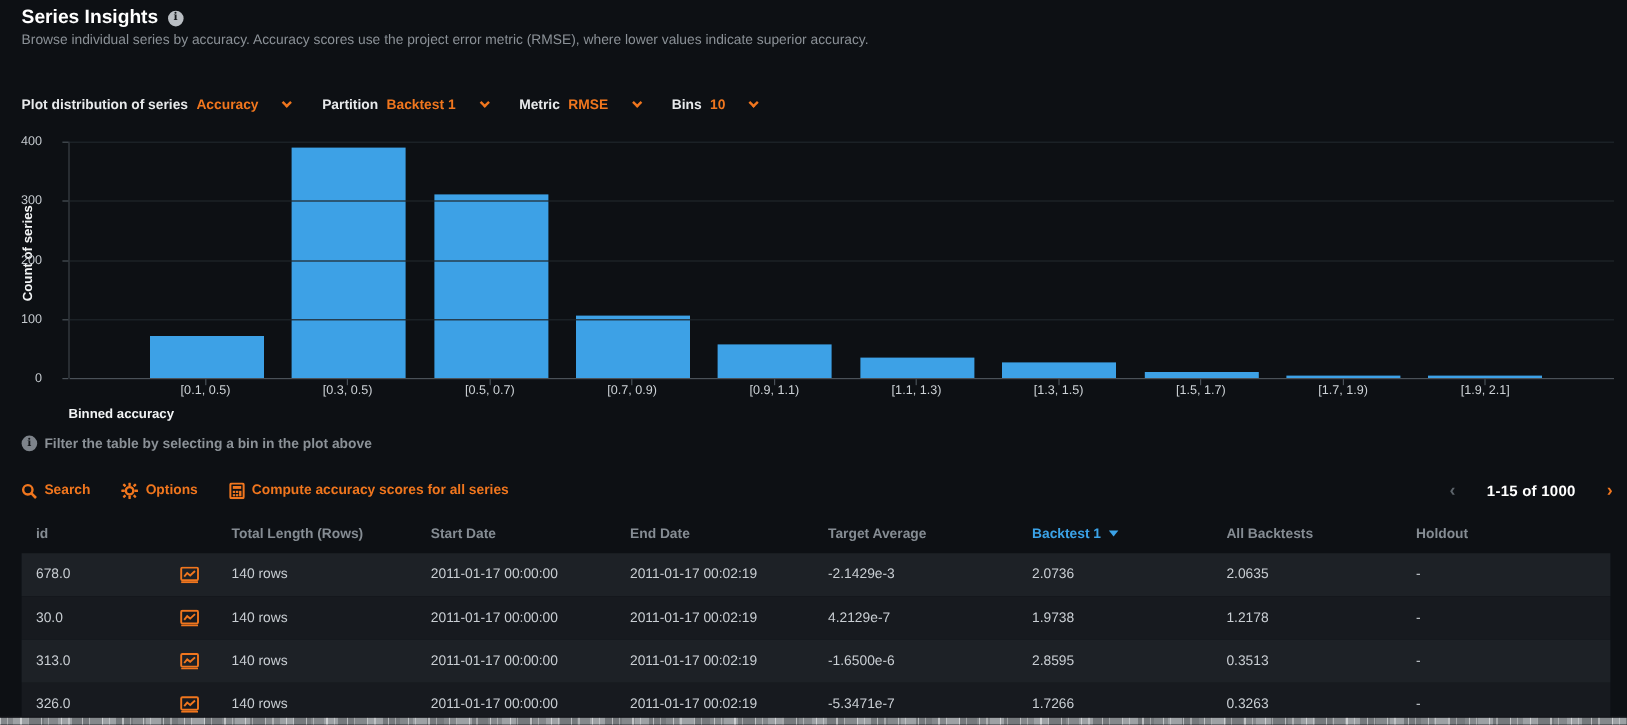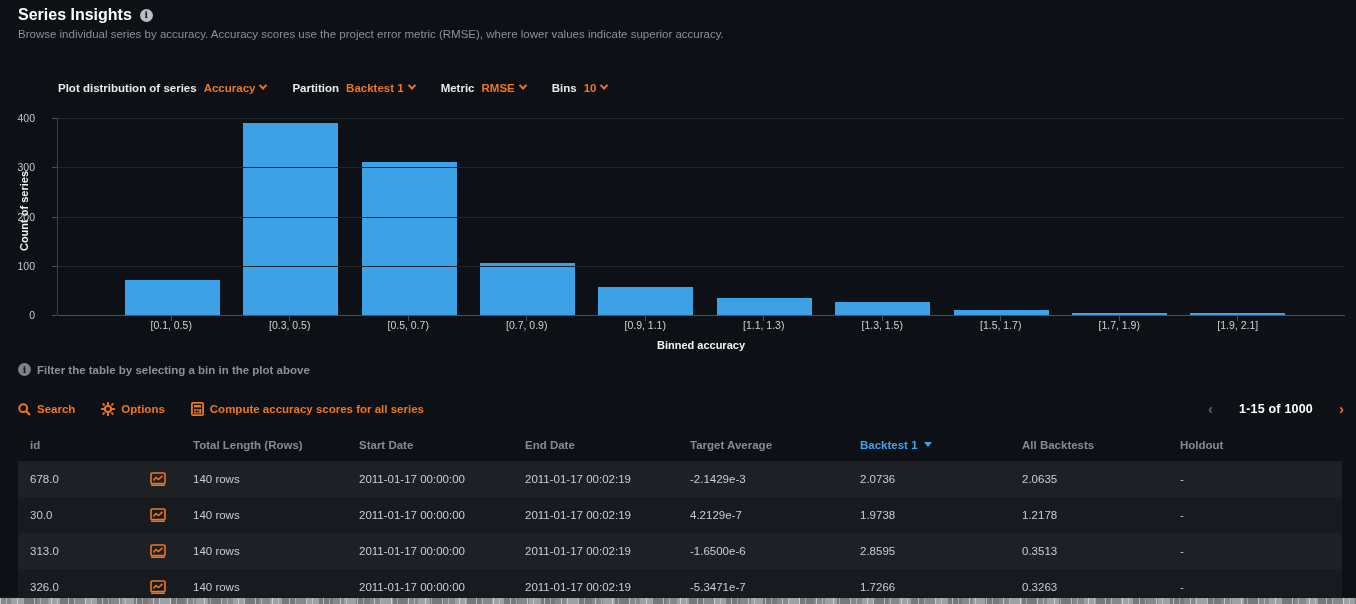--- a/index.html
+++ b/index.html
@@ -14,24 +14,24 @@
 
   
   .page-title { left:18px; top:6px; font-size:16px; font-weight:bold; display:flex; align-items:center; gap:8px; }
   .subtitle { left:18px; top:28px; font-size:11.5px; color:#8b9197; }
   .info-icon { width:13px; height:13px; border-radius:50%; background:#b9bec3; color:#14171b;
     font-size:9px; font-weight:bold; display:inline-flex; align-items:center; justify-content:center;
     font-family:"DejaVu Serif", serif; }
   .info-icon.dim { background:#7d838a; }
 
   
-  .controls { left:18px; top:82px; font-size:11.5px; font-weight:bold; display:flex; align-items:center; gap:7px;margin-left:40px; }
+  .controls { left:18px; top:82px; font-size:11.5px; font-weight:bold; display:flex; align-items:center; gap:7px; }
   .ctl-label { color:#e8eaec; }
   .ctl-gap { width:12px; }
-  .dropdown { color:#f0761e; display:inline-flex; align-items:center; gap:5px; cursor:pointer; }
+  .dropdown { color:#f0761e; display:inline-flex; align-items:center; gap:21px; cursor:pointer; }
   .chev { width:6px; height:6px; border-right:2px solid #f0761e; border-bottom:2px solid #f0761e;
     transform:rotate(45deg) translate(-1px,-1px); display:inline-block; margin-top:-3px; }
 
   
   .ylab { left:-36px; top:205px; width:120px; text-align:center; font-size:11px; font-weight:bold;
     transform:rotate(-90deg); color:#f2f4f5; }
   .plot-area { left:57px; top:118px; width:1288px; height:197px; border-left:1px solid #3a4148; }
   .gridline { position:absolute; left:0; right:0; height:1px; background:#20262c; }
   .gridline.axis { background:#4a5158; height:1px; }
   .ytick-label { position:absolute; right:1310px; transform:translateY(-50%); font-size:10.5px; color:#c3c8cd; text-align:right; width:40px; }
@@ -39,21 +39,21 @@
   .bars { position:absolute; left:0; top:0; width:100%; height:100%; display:flex;
     padding:0 48px 0 55px; align-items:flex-end; }
   .bar-slot { flex:1; display:flex; justify-content:center; align-items:flex-end; height:100%; }
   .bar { width:95px; background:#3da1e6; cursor:pointer; }
   .xtick-row, .xlabel-row { left:57px; width:1288px; display:flex; padding:0 48px 0 55px; }
   .xtick-row { top:316px; }
   .xtick-slot { flex:1; display:flex; justify-content:center; }
   .xtick-mark { width:1px; height:5px; background:#4a5158; }
   .xlabel-row { top:319px; }
   .xlabel { flex:1; text-align:center; font-size:10.5px; color:#cdd2d6; }
-  .xaxis-title { left:57px; top:339px; width:1288px; text-align:center; font-size:11px; font-weight:bold; color:#f2f4f5; }
+  .xaxis-title { left:57px; top:339px; width:1288px; font-size:11px; font-weight:bold; color:#f2f4f5; }
 
   
   .filter-note { left:18px; top:363px; font-size:11.5px; font-weight:bold; color:#8b9197;
     display:flex; align-items:center; gap:6px; }
 
   
   .toolbar { left:18px; top:402px; display:flex; align-items:center; gap:26px; }
   .tool-btn { color:#f0761e; font-size:11.5px; font-weight:bold; display:flex; align-items:center; gap:6px; cursor:pointer; }
   .tool-btn svg { display:block; }
 

